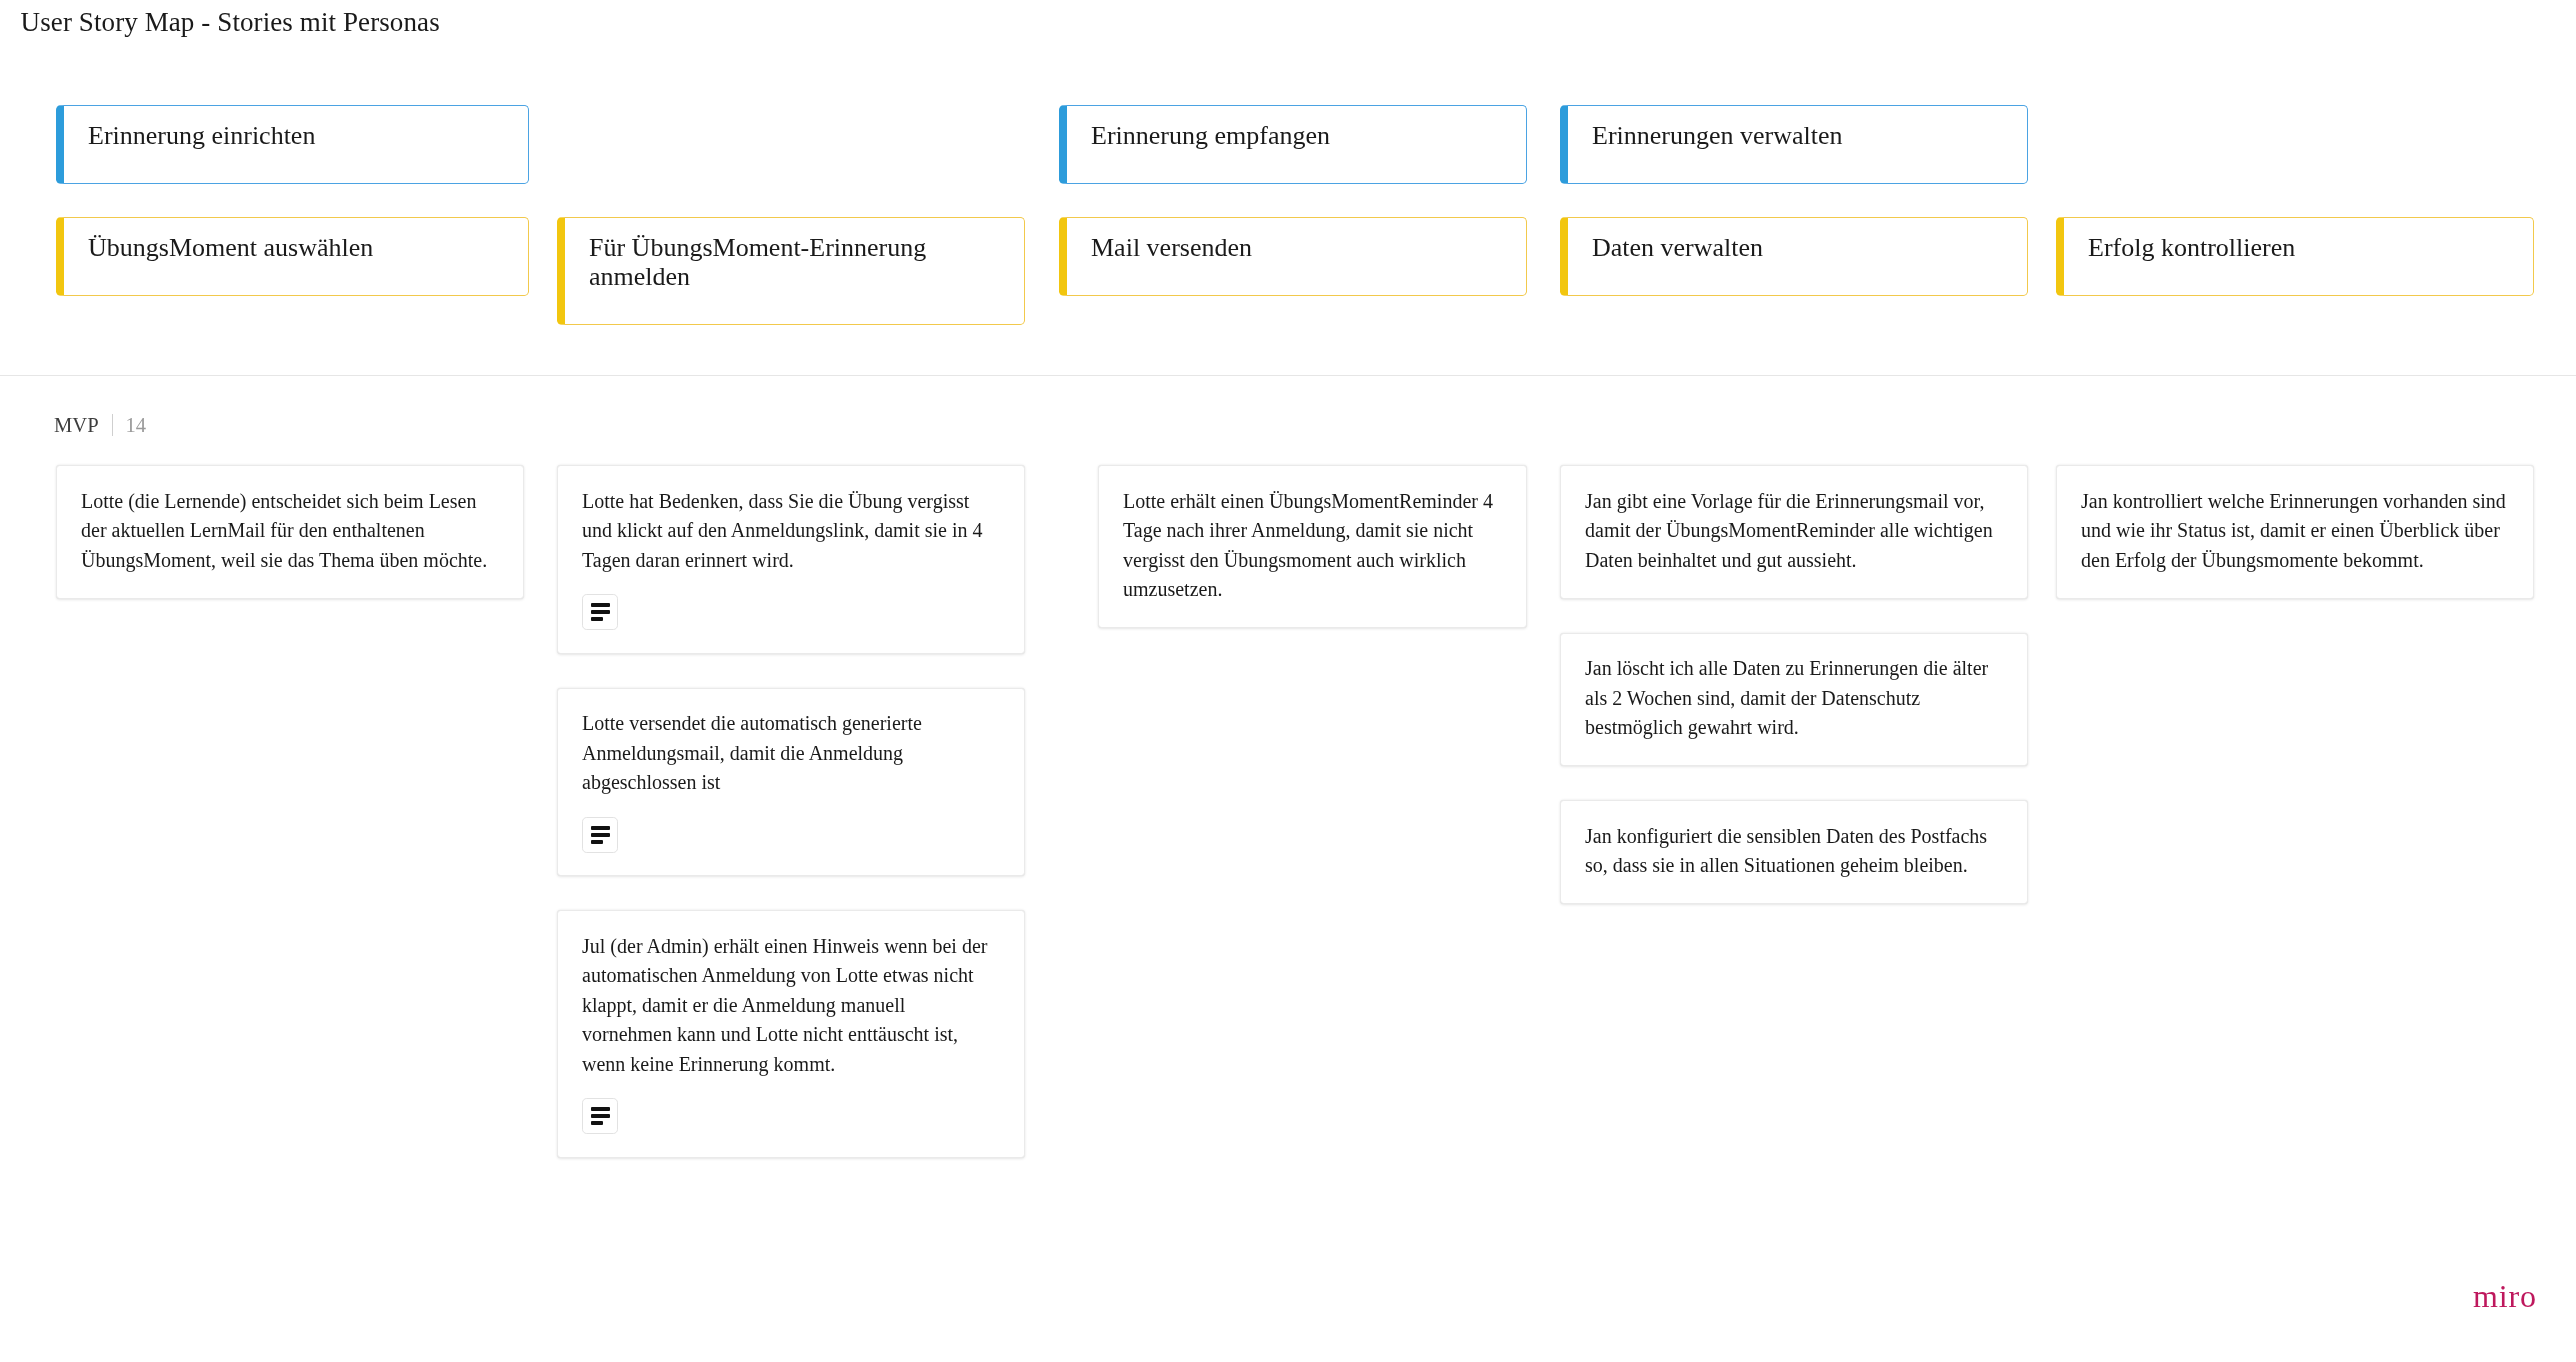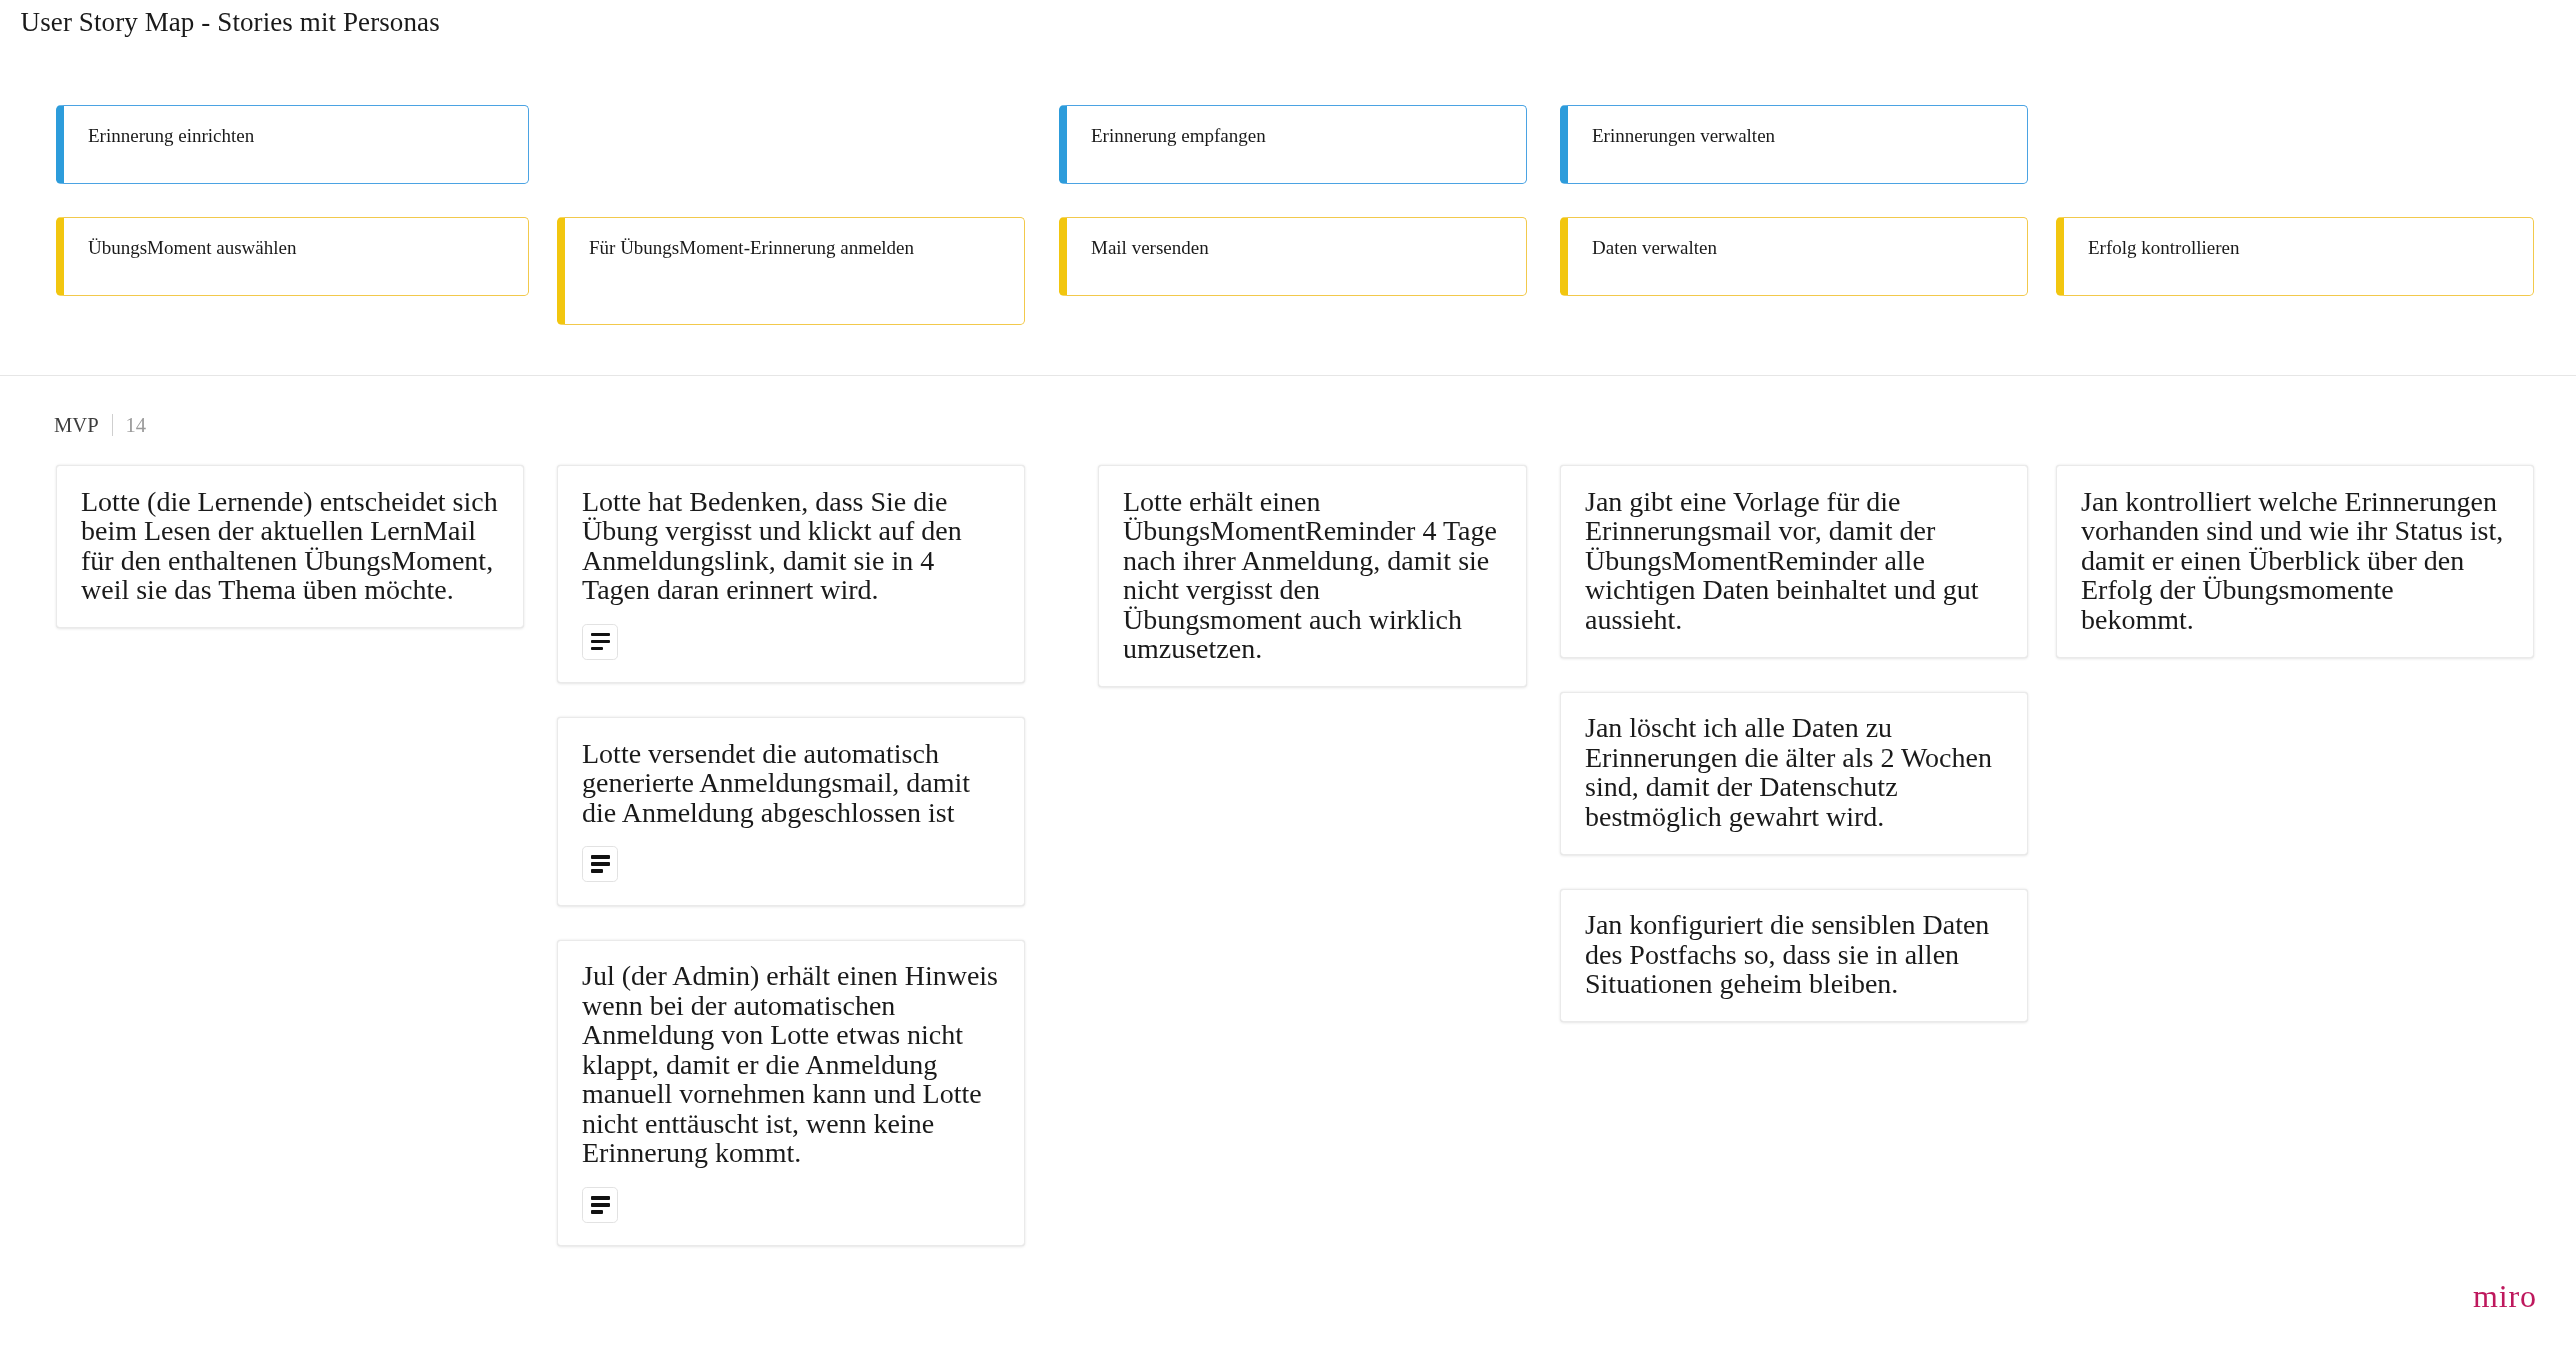--- a/index.html
+++ b/index.html
@@ -47,21 +47,21 @@
     top: 217px;
     width: 2576px;
     height: 103px;
   }
 
   .card-top {
     position: absolute;
     background: #ffffff;
     border-radius: 4.7px;
     padding: 15px 20.6px 0 24px;
-    font-size: 19px;
+    font-size: 26px;
     line-height: 29px;
     color: #1a1a1a;
   }
 
   .card-activity {
     height: 79px;
     border: 0.9px solid #4ba3e3;
     border-left: 8.4px solid #2d9cdb;
   }
 
@@ -115,21 +115,21 @@
   }
 
   .story-card {
     position: relative;
     background: #ffffff;
     border: 0.9px solid #eaeaea;
     border-radius: 3.7px;
     box-shadow: 0 0.9px 2.8px rgba(0,0,0,0.10), 0 0 0.9px rgba(0,0,0,0.08);
     padding: 20.6px 24px 22.5px 24px;
     margin-bottom: 34px;
-    font-size: 28px;
+    font-size: 20px;
     line-height: 29.5px;
     color: #1a1a1a;
   }
 
   .story-text { white-space: pre-line; }
 
   .note-icon {
     margin-top: 19px;
     width: 36px;
     height: 36px;

